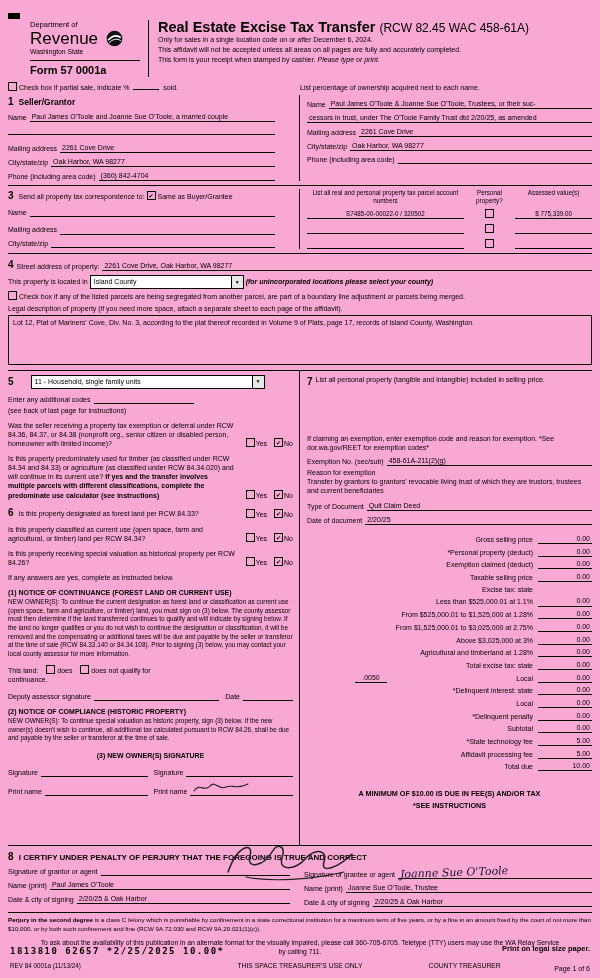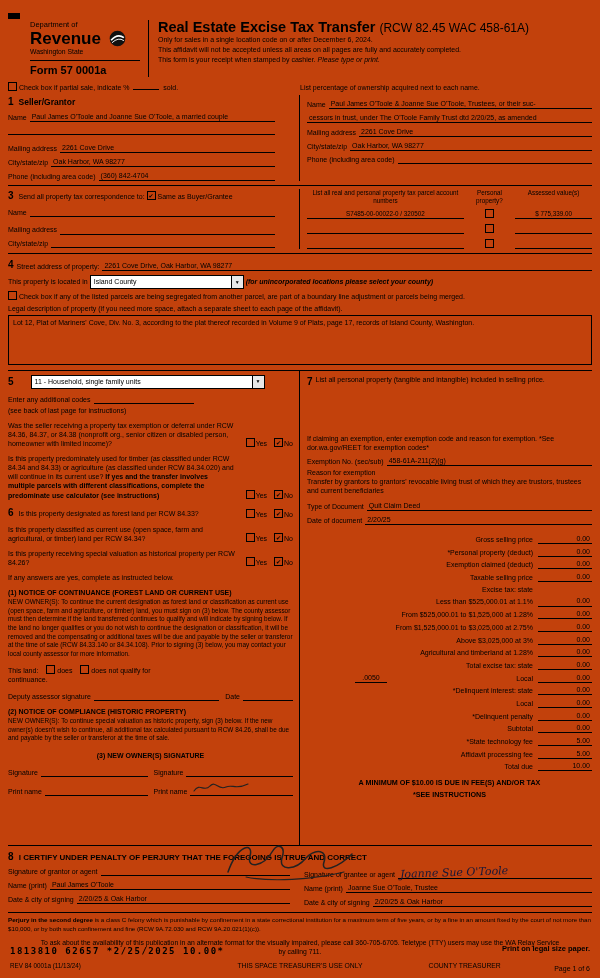--- a/index.html
+++ b/index.html
@@ -1,25 +1,25 @@
 <!DOCTYPE html>
 <html><head>
 <meta charset="utf-8">
 <style>
   html,body{margin:0;padding:0;background:#fff}
-  .page{position:relative;width:600px;height:978px;background:#c2410c;color:#000;
+  .page{position:relative;width:600px;height:978px;background:#f9a8d4;color:#000;
     font-family:"Liberation Sans","DejaVu Sans",sans-serif;font-size:7px;line-height:1.3;
     box-sizing:border-box;padding:12px 8px 0;overflow:hidden}
   .corner{position:absolute;left:8px;top:13px;width:12px;height:6px;background:#000}
   
   .hdr{display:flex;margin:8px 0 3px}
   .hdr-left{width:140px;padding-left:22px;box-sizing:border-box}
   .hdr-right{flex:1;border-left:1.5px solid #000;padding-left:9px}
   .dept1{font-size:7.5px}
-  .dept2{font-size:17px;font-weight:bold;line-height:1;display:flex;align-items:center;gap:8px}
+  .dept2{font-size:17px;font-weight:normal;line-height:1;display:flex;align-items:center;gap:8px}
   .dept-sub{font-size:6.8px;margin-top:1px}
   .hdr-rule{border-top:1.5px solid #000;width:110px;margin:3px 0 2px}
   .form-no{font-size:11px;font-weight:bold}
   .title{font-size:14.5px;font-weight:bold;line-height:1.05}
   .title-ref{font-size:12px;font-weight:normal}
   .note{font-size:7px;line-height:1.4}
   
   .b{font-weight:bold}.i{font-style:italic}.c{text-align:center}
   .cb{display:inline-block;width:7px;height:7px;border:1px solid #000;font-size:6px;line-height:7px;
       text-align:center;vertical-align:-1px;box-sizing:content-box;font-family:"DejaVu Sans",sans-serif;overflow:hidden}
@@ -61,21 +61,21 @@
   .ntitle{font-weight:bold;margin-top:6px}
   .nbody{font-size:6.4px;line-height:1.35;margin-top:1px}
   .blankarea{height:46px}
   
   .fees{margin-top:6px}
   .fee{display:flex;align-items:flex-end;margin-top:2.6px}
   .fee .fl{flex:1;text-align:right;padding-right:5px;white-space:nowrap}
   .fee .fa{flex:0 0 52px;text-align:right;border-bottom:1px solid #000;padding:0 2px 0 0;min-height:8px}
   .fee .fa.nl{border-bottom:none}
   .fee .fp{flex:0 0 32px;border-bottom:1px solid #000;text-align:center;margin-left:48px}
-  .minnote{font-weight:bold;text-align:center;margin-top:7px;font-size:7.2px}
+  .minnote{font-weight:bold;text-align:center;margin-top:18px;font-size:7.2px}
   
   .sec8{position:relative;border-bottom:1px solid #000;padding:4px 0 5px}
   .sec8 .head{font-weight:bold;font-size:8px}
   .siggrid{display:flex}
   .sigL{width:50%;box-sizing:border-box;padding-right:10px}
   .sigR{width:50%;box-sizing:border-box;padding-left:4px}
   .script{font-family:"DejaVu Serif","Liberation Serif",serif;font-style:italic;font-size:11px;
       display:inline-block;transform:rotate(-2deg);line-height:1;color:#15173a}
   .scrawl{position:absolute;left:212px;top:-6px;pointer-events:none}
   .perjury{font-size:6.2px;line-height:1.4;margin-top:3px}

